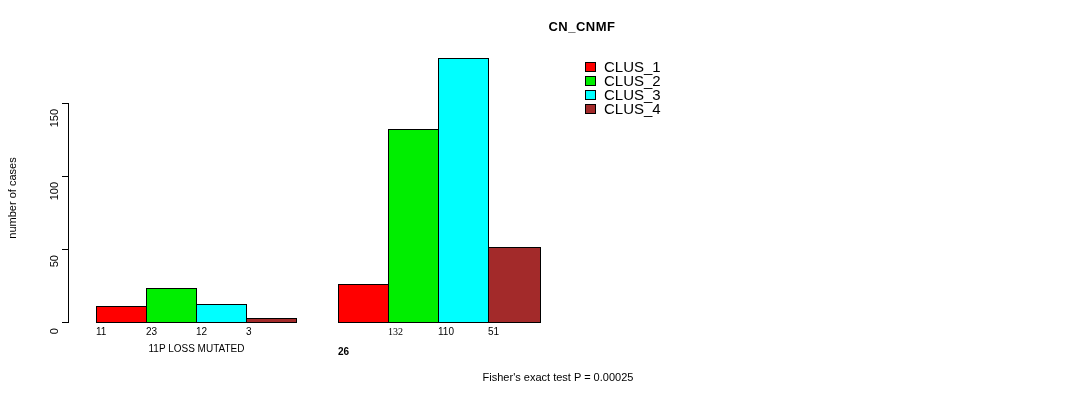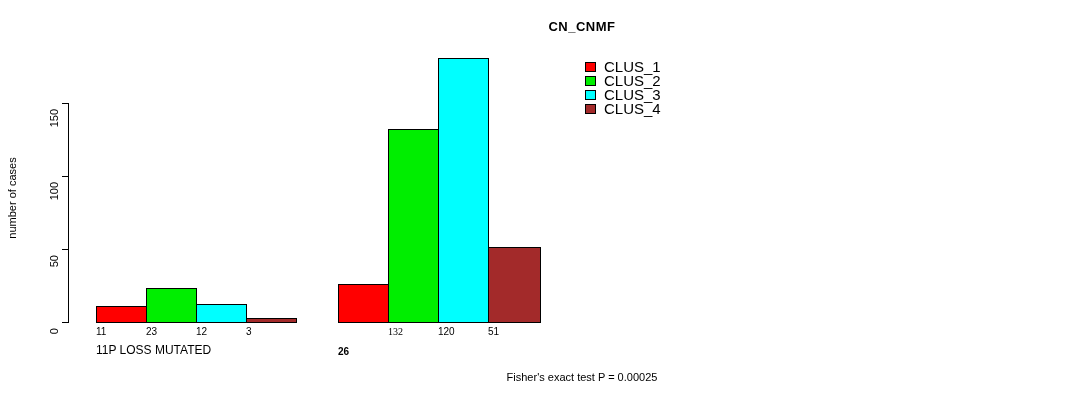--- a/index.html
+++ b/index.html
@@ -54,40 +54,41 @@
     border:1px solid #000000;
   }
   .bar-value{
     position:absolute;
     font-size:10px;
     text-align:left;
     white-space:nowrap;
   }
   .group-label{
     position:absolute;
-    font-size:12px;
+    font-size:10px;
+    text-align:center;
     white-space:nowrap;
   }
 
   
   .legend{position:absolute;left:585px;top:60px;}
   .legend-row{position:relative;height:14px;}
   .legend-swatch{
     position:absolute;left:0;top:2px;
     width:11px;height:10px;
     box-sizing:border-box;
     border:1px solid #000;
   }
   .legend-text{
     position:absolute;left:19px;top:0;
     font-size:15px;line-height:13px;
     white-space:nowrap;
   }
   .footer-shift{
-    position:absolute;left:462px;top:371px;width:240px;
+    position:absolute;left:438px;top:371px;width:240px;
     text-align:center;font-size:11px;white-space:nowrap;
   }
 </style>
 </head>
 <body>
 
 <div class="plot-root">
 
   <div class="title-shift">CN_CNMF</div>
 
@@ -117,21 +118,21 @@
 
   <div class="group-label" style="left:96px; top:343px; width:201px;">11P LOSS MUTATED</div>
 
   <div class="bar" style="left:338px; top:284px; width:51px; height:39px;  background:#FF0000;"></div>
   <div class="bar" style="left:388px; top:129px; width:51px; height:194px; background:#00EE00;"></div>
   <div class="bar" style="left:438px; top:58px;  width:51px; height:265px; background:#00FFFF;"></div>
   <div class="bar" style="left:488px; top:247px; width:53px; height:76px;  background:#A32A2A;"></div>
 
   <div class="bar-value" style="left:338px; top:346px; width:51px;font-weight:bold;">26</div>
   <div class="bar-value" style="left:388px; top:326px; width:51px;font-family:Liberation Serif, serif;">132</div>
-  <div class="bar-value" style="left:438px; top:326px; width:51px;">120</div>
+  <div class="bar-value" style="left:438px; top:326px; width:51px;">110</div>
   <div class="bar-value" style="left:488px; top:326px; width:53px;">51</div>
 
 
   <div class="legend">
     <div class="legend-row">
       <span class="legend-swatch" style="background:#FF0000;"></span>
       <span class="legend-text">CLUS_1</span>
     </div>
     <div class="legend-row">
       <span class="legend-swatch" style="background:#00EE00;"></span>

